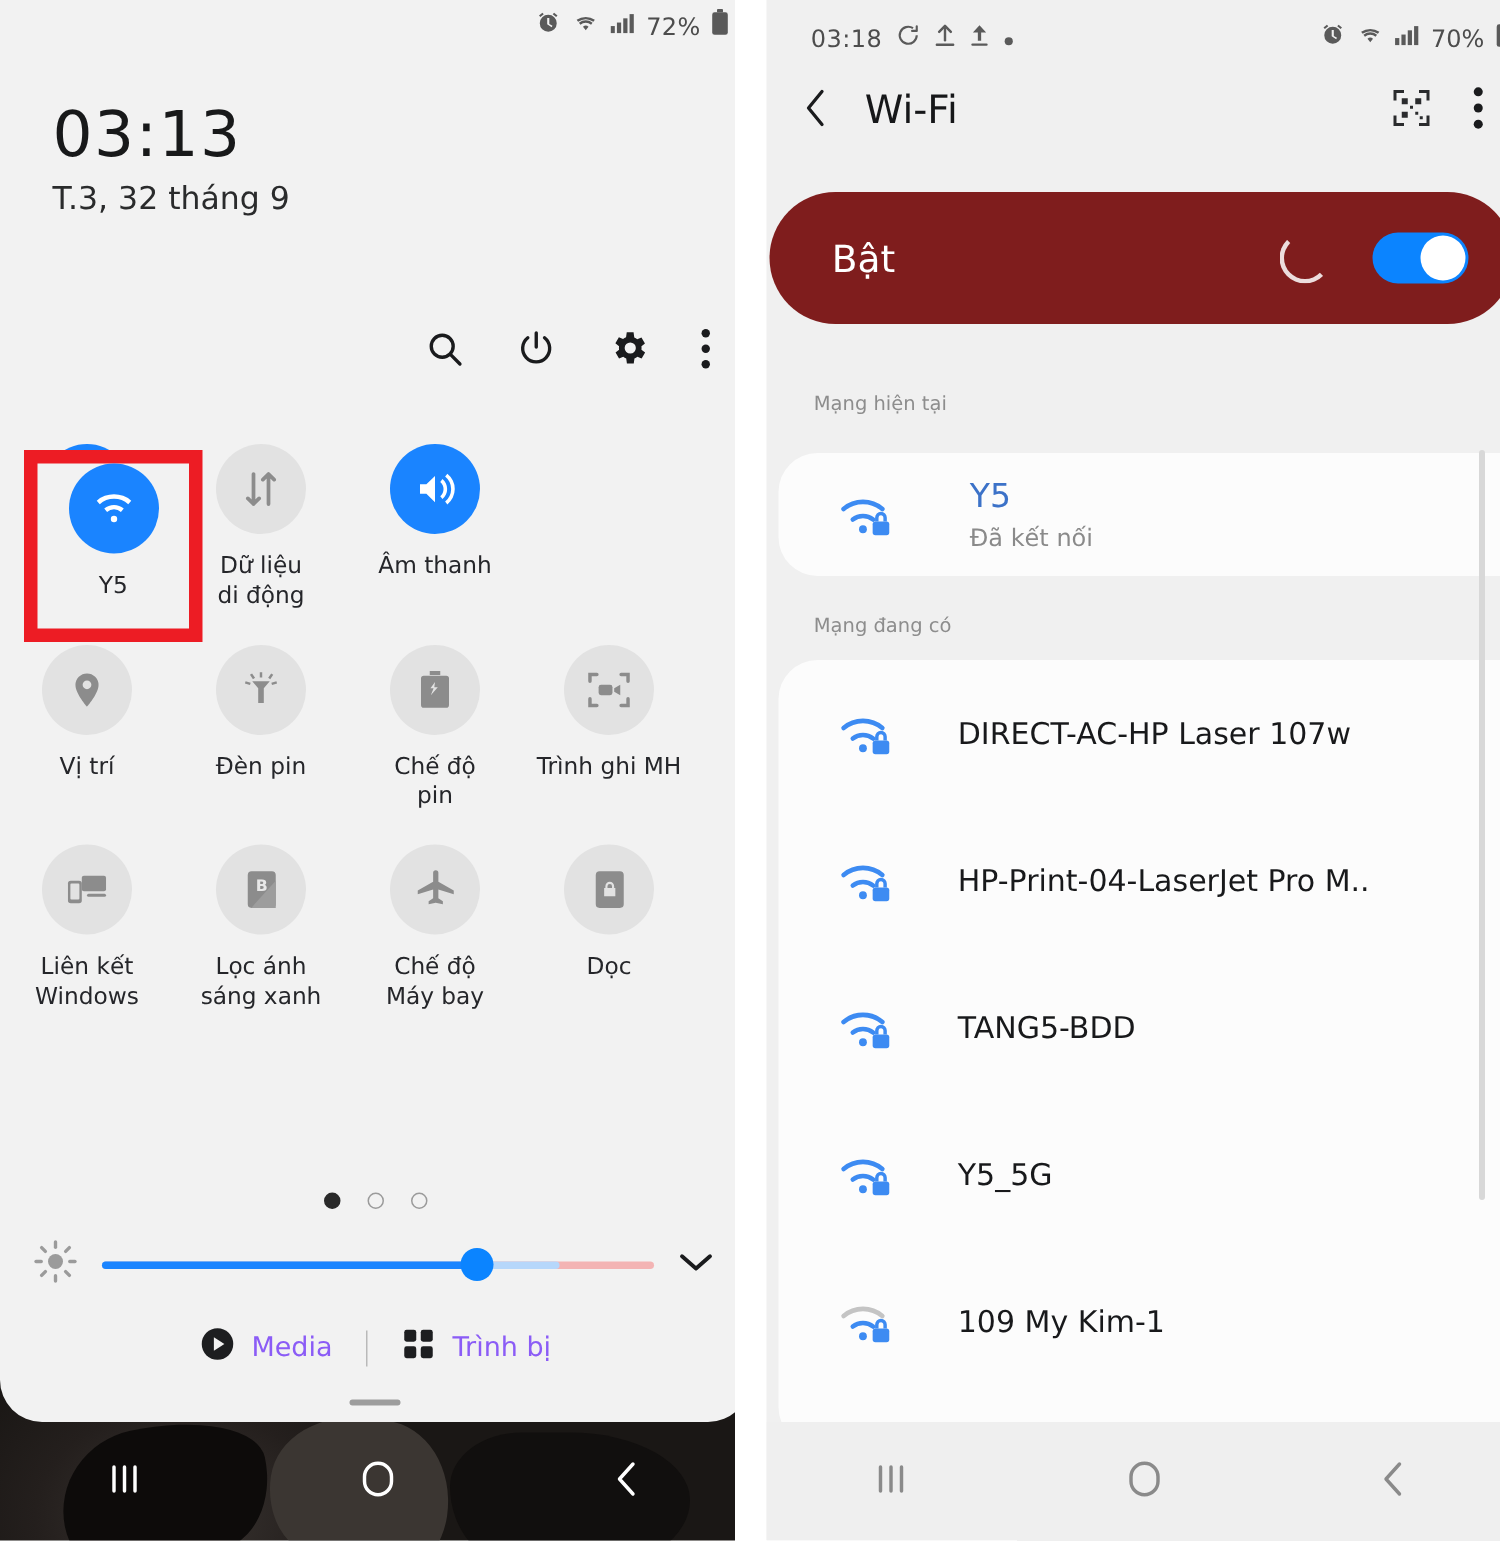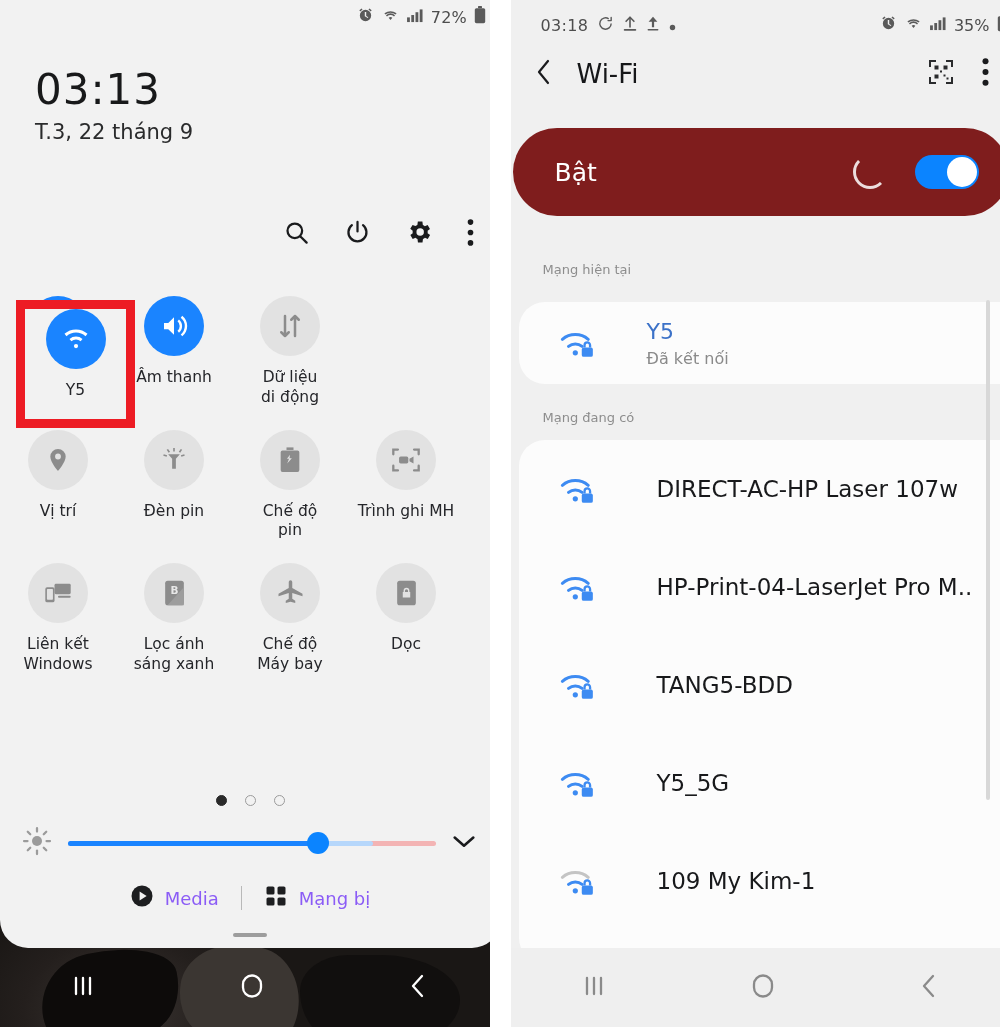--- a/index.html
+++ b/index.html
@@ -182,21 +182,21 @@
   #current-card { top: 302px; height: 82px; display: flex; align-items: center; padding: 0 0 0 38px; }
   .wifi-ico { width: 44px; display: flex; align-items: center; justify-content: center; }
   .cur-texts { margin-left: 46px; flex: 1; }
   .cur-name { font-size: 22px; color: #3c72c8; line-height: 1.25; }
   .cur-sub { font-size: 16px; color: #8a8a8a; margin-top: 3px; }
 
   #list-card { top: 440px; height: 524px; overflow: hidden; }
   .net-row {
     height: 98px; display: flex; align-items: center; padding-left: 38px;
   }
-  .net-name { font-size: 23px; color: #18191b; margin-left: 56px; }
+  .net-name { font-size: 20px; color: #18191b; margin-left: 38px; }
 
   .scrollbar {
     position: absolute; right: 10px; top: 300px; width: 4px; height: 500px;
     border-radius: 2px; background: #d8d8d8;
   }
 
   .r-navbar {
     position: absolute; left: 0; bottom: 0; width: 500px; height: 79px;
     display: flex; align-items: center; justify-content: space-around;
     background: #efefef; color: #8a8a8a;
@@ -240,21 +240,21 @@
         <span>
           <svg width="12" height="18" viewBox="0 0 12 18" fill="#5a5a5a">
             <rect x="4" y="0" width="4" height="2.2" rx="0.6"></rect>
             <rect x="0.8" y="2.2" width="10.4" height="15" rx="1.6"></rect>
           </svg>
         </span>
       </div>
 
       <div class="clock-block">
         <div class="clock-time">03:13</div>
-        <div class="clock-date">T.3, 22 tháng 9</div>
+        <div class="clock-date">T.3, 32 tháng 9</div>
       </div>
 
       <div class="qs-header-icons">
         <span class="hicon">
           <svg width="27" height="27" viewBox="0 0 24 24" fill="none" stroke="#1a1b1d" stroke-width="2">
             <circle cx="10.5" cy="10.5" r="6.5"></circle>
               <line x1="15.5" y1="15.5" x2="21" y2="21" stroke-linecap="round"></line>
           </svg>
         </span>
         <span class="hicon">
@@ -285,36 +285,36 @@
               <svg width="34" height="30" viewBox="0 0 24 24" fill="#ffffff">
                 <circle cx="12" cy="17.6" r="1.7"></circle>
                 <path d="M8.3 13.8a5.6 5.6 0 017.4 0l1.5-1.8a8 8 0 00-10.4 0zM4.4 9.7a11.6 11.6 0 0115.2 0l1.6-1.9a14.1 14.1 0 00-18.4 0z"></path>
               </svg>
             </div>
             <div class="tile-label">Y5</div>
           </div>
 
 
           <div class="tile">
+            <div class="tile-circle">
+              <svg width="30" height="30" viewBox="0 0 24 24" fill="none" stroke="#8c8c8c" stroke-width="2" stroke-linecap="round" stroke-linejoin="round">
+                <path d="M8 4v16M8 20l-3-3M8 20l3-3M16 20V4M16 4l-3 3M16 4l3 3"></path>
+              </svg>
+            </div>
+            <div class="tile-label">Dữ liệu<br>di động</div>
+          </div>
+
+          <div class="tile">
             <div class="tile-circle on">
               <svg width="32" height="30" viewBox="0 0 24 24" fill="#ffffff">
                 <path d="M4 9.5v5h3.4L12 19V5L7.4 9.5z"></path>
                 <path d="M14.8 8.2a5 5 0 010 7.6l1.2 1.5a6.9 6.9 0 000-10.6zM17.4 5.3a8.6 8.6 0 010 13.4l1.2 1.5a10.5 10.5 0 000-16.4z"></path>
               </svg>
             </div>
             <div class="tile-label">Âm thanh</div>
-          </div>
-
-          <div class="tile">
-            <div class="tile-circle">
-              <svg width="30" height="30" viewBox="0 0 24 24" fill="none" stroke="#8c8c8c" stroke-width="2" stroke-linecap="round" stroke-linejoin="round">
-                <path d="M8 4v16M8 20l-3-3M8 20l3-3M16 20V4M16 4l-3 3M16 4l3 3"></path>
-              </svg>
-            </div>
-            <div class="tile-label">Dữ liệu<br>di động</div>
           </div>
         </div>
 
         <div class="tile-row">
           <div class="tile">
             <div class="tile-circle">
               <svg width="28" height="28" viewBox="0 0 24 24" fill="#8c8c8c">
                 <path d="M12 2.5a6.6 6.6 0 00-6.6 6.6c0 4.9 6.6 12.4 6.6 12.4s6.6-7.5 6.6-12.4A6.6 6.6 0 0012 2.5zm0 9a2.5 2.5 0 112.5-2.5A2.5 2.5 0 0112 11.5z"></path>
               </svg>
             </div>
@@ -446,21 +446,21 @@
         <div class="media-sep"></div>
         <div class="device-btn">
           <span>
             <svg width="24" height="24" viewBox="0 0 24 24" fill="#1d1e20">
               <rect x="2.5" y="2.5" width="8" height="8" rx="1.6"></rect>
                 <rect x="13.5" y="2.5" width="8" height="8" rx="1.6"></rect>
               <rect x="2.5" y="13.5" width="8" height="8" rx="1.6"></rect>
                 <rect x="13.5" y="13.5" width="8" height="8" rx="1.6"></rect>
             </svg>
           </span>
-          <span>Mạng bị</span>
+          <span>Trình bị</span>
         </div>
       </div>
 
       <div class="grabber"></div>
 
       <div class="hl-box" id="hl-wifi-tile"></div>
       <div style="position:absolute;left:25px;top:309px;width:101px;height:110px;display:flex;flex-direction:column;align-items:center;z-index:6;">
         <div class="tile-circle on">
           <svg width="34" height="30" viewBox="0 0 24 24" fill="#ffffff">
             <circle cx="12" cy="17.6" r="1.7"></circle>
@@ -535,21 +535,21 @@
           </svg>
         </span>
         <span>
           <svg width="17" height="15" viewBox="0 0 18 16" fill="#5a5a5a">
             <rect x="0" y="10" width="3" height="5"></rect>
               <rect x="4.5" y="7.5" width="3" height="7.5"></rect>
             <rect x="9" y="4.5" width="3" height="10.5"></rect>
               <rect x="13.5" y="1.5" width="3" height="13.5"></rect>
           </svg>
         </span>
-        <span class="pct">35%</span>
+        <span class="pct">70%</span>
         <span>
           <svg width="12" height="18" viewBox="0 0 12 18" fill="#5a5a5a">
             <rect x="4" y="0" width="4" height="2.2" rx="0.6"></rect>
               <rect x="0.8" y="2.2" width="10.4" height="15" rx="1.6"></rect>
           </svg>
         </span>
       </div>
     </div>
 
     <div class="r-header">

